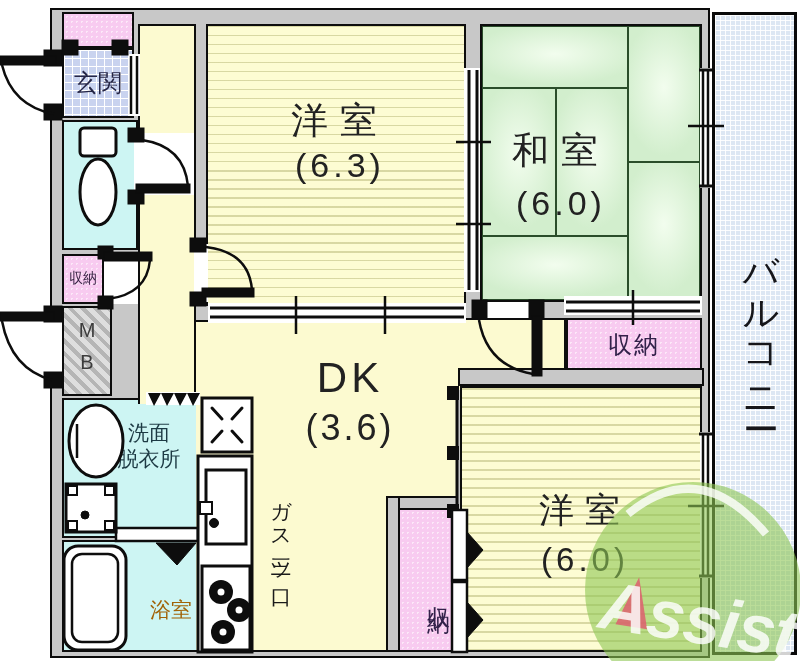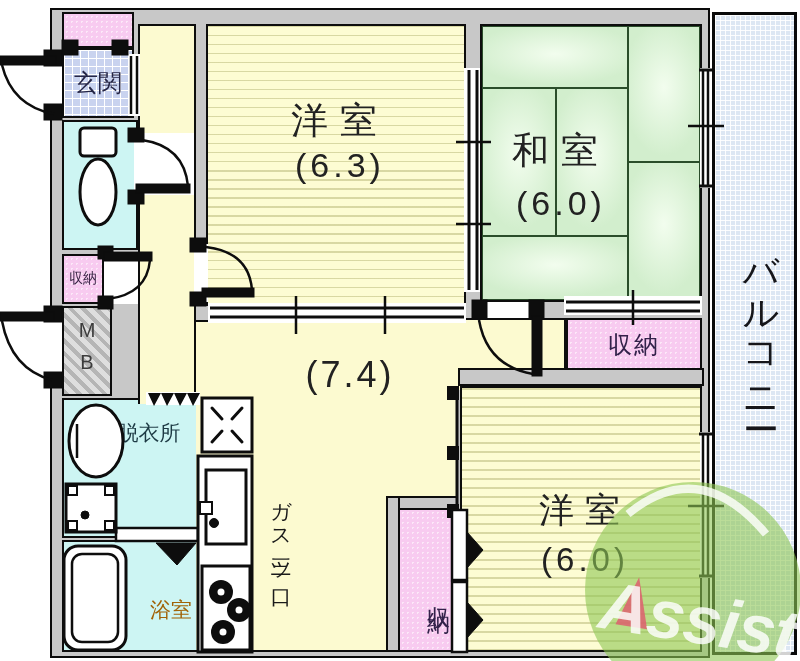--- a/index.html
+++ b/index.html
@@ -43,31 +43,33 @@
   <div class="lbl" style="left:61px;top:269px;width:44px;font-size:15px;color:#3a2546;transform:scaleX(.92);">収納</div>
 
   <div class="room hatch" style="left:62px;top:306px;width:50px;height:90px;"></div>
   <div class="lbl" style="left:64px;top:314px;width:46px;font-size:20px;color:#3c3c3c;line-height:1.6;">
     <div>M</div>
     <div>B</div>
   </div>
 
   <div class="room cyan" style="left:62px;top:398px;width:136px;height:140px;"></div>
   <div class="lbl" style="left:102px;top:420px;width:94px;font-size:21px;color:#1d3a44;">
+    <div>洗面</div>
     <div>脱衣所</div>
   </div>
 
   <div class="room cyan" style="left:62px;top:540px;width:136px;height:112px;"></div>
   <div class="lbl" style="left:128px;top:597px;width:86px;font-size:21px;color:#a16207;">浴室</div>
 
   <div class="abs yellow" style="left:138px;top:24px;width:58px;height:380px;border:2px solid #0d0d0d;border-bottom:none;"></div>
   <div class="abs yellow" style="left:196px;top:320px;width:262px;height:332px;border:2px solid #0d0d0d;border-left:none;"></div>
   <div class="abs yellow" style="left:450px;top:318px;width:116px;height:72px;border:2px solid #0d0d0d;border-left:none;border-bottom:none;"></div>
   <div class="lbl" style="left:250px;top:352px;width:200px;">
-    <div style="font-size:36px;letter-spacing:3px;color:#222;">(7.4)</div>
+    <div style="font-size:42px;letter-spacing:4px;color:#222;">DK</div>
+    <div style="font-size:36px;letter-spacing:3px;color:#222;">(3.6)</div>
   </div>
 
   <div class="room yellow-striped" style="left:206px;top:24px;width:260px;height:282px;"></div>
   <div class="lbl" style="left:240px;top:98px;width:200px;">
     <div style="font-size:37px;letter-spacing:12px;color:#222;">洋室</div>
     <div style="font-size:34px;letter-spacing:4px;color:#222;">(6.3)</div>
   </div>
 
   <div class="abs" style="left:480px;top:24px;width:222px;height:278px;border:2px solid #0d0d0d;background:#d7f2d3;">
     <div class="mat" style="left:0;top:0;width:146px;height:62px;"></div>

